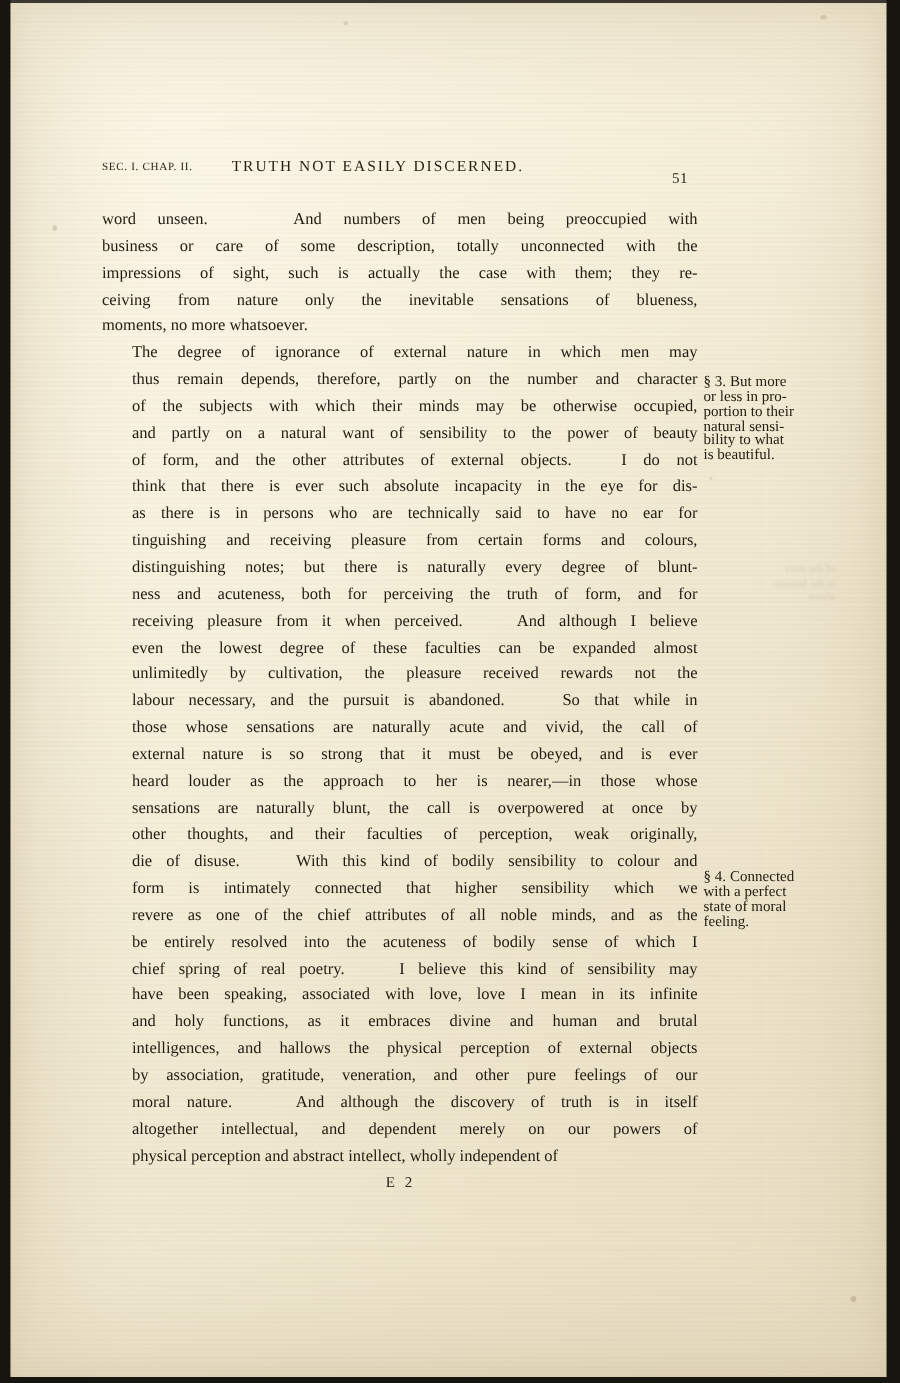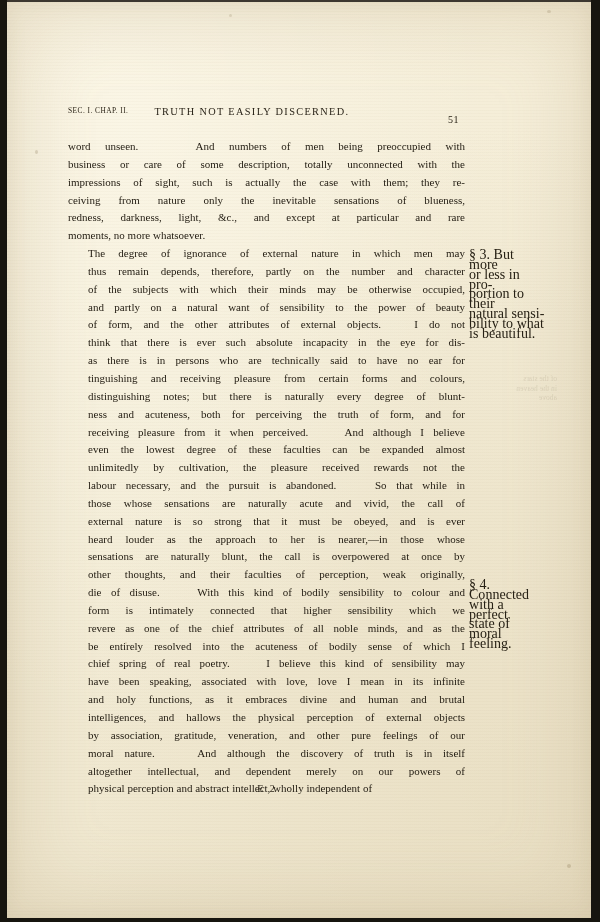--- a/index.html
+++ b/index.html
@@ -155,21 +155,21 @@
   }
   .ln.last {
     text-align-last: left;
   }
 
   
   .sidenote {
     position: absolute;
     left: 462px;
     width: 76px;
-    font-size: 14px;
+    font-size: 10px;
     line-height: 9.85px;
     color: #262014;
     text-align: left;
     letter-spacing: 0.02px;
   }
   #sidenote-1 { top: 248px; }
   #sidenote-2 { top: 578px; }
 
   
   .signature {
@@ -218,21 +218,20 @@
       </div>
 
       <div class="folio">51</div>
 
       <div class="col" id="body-column">
           <p>
             <span class="ln">word unseen.    And numbers of men being preoccupied with</span>
             <span class="ln">business or care of some description, totally unconnected with the</span>
             <span class="ln">impressions of sight, such is actually the case with them; they re-</span>
             <span class="ln">ceiving from nature only the inevitable sensations of blueness,</span>
-            <span class="ln">redness, darkness, light, &amp;c., and except at particular and rare</span>
             <span class="ln last">moments, no more whatsoever.</span>
           </p>
           <p class="indent">
             <span class="ln">The degree of ignorance of external nature in which men may</span>
             <span class="ln">thus remain depends, therefore, partly on the number and character</span>
             <span class="ln">of the subjects with which their minds may be otherwise occupied,</span>
             <span class="ln">and partly on a natural want of sensibility to the power of beauty</span>
             <span class="ln">of form, and the other attributes of external objects.   I do not</span>
             <span class="ln">think that there is ever such absolute incapacity in the eye for dis-</span>
             <span class="ln">as there is in persons who are technically said to have no ear for</span>

